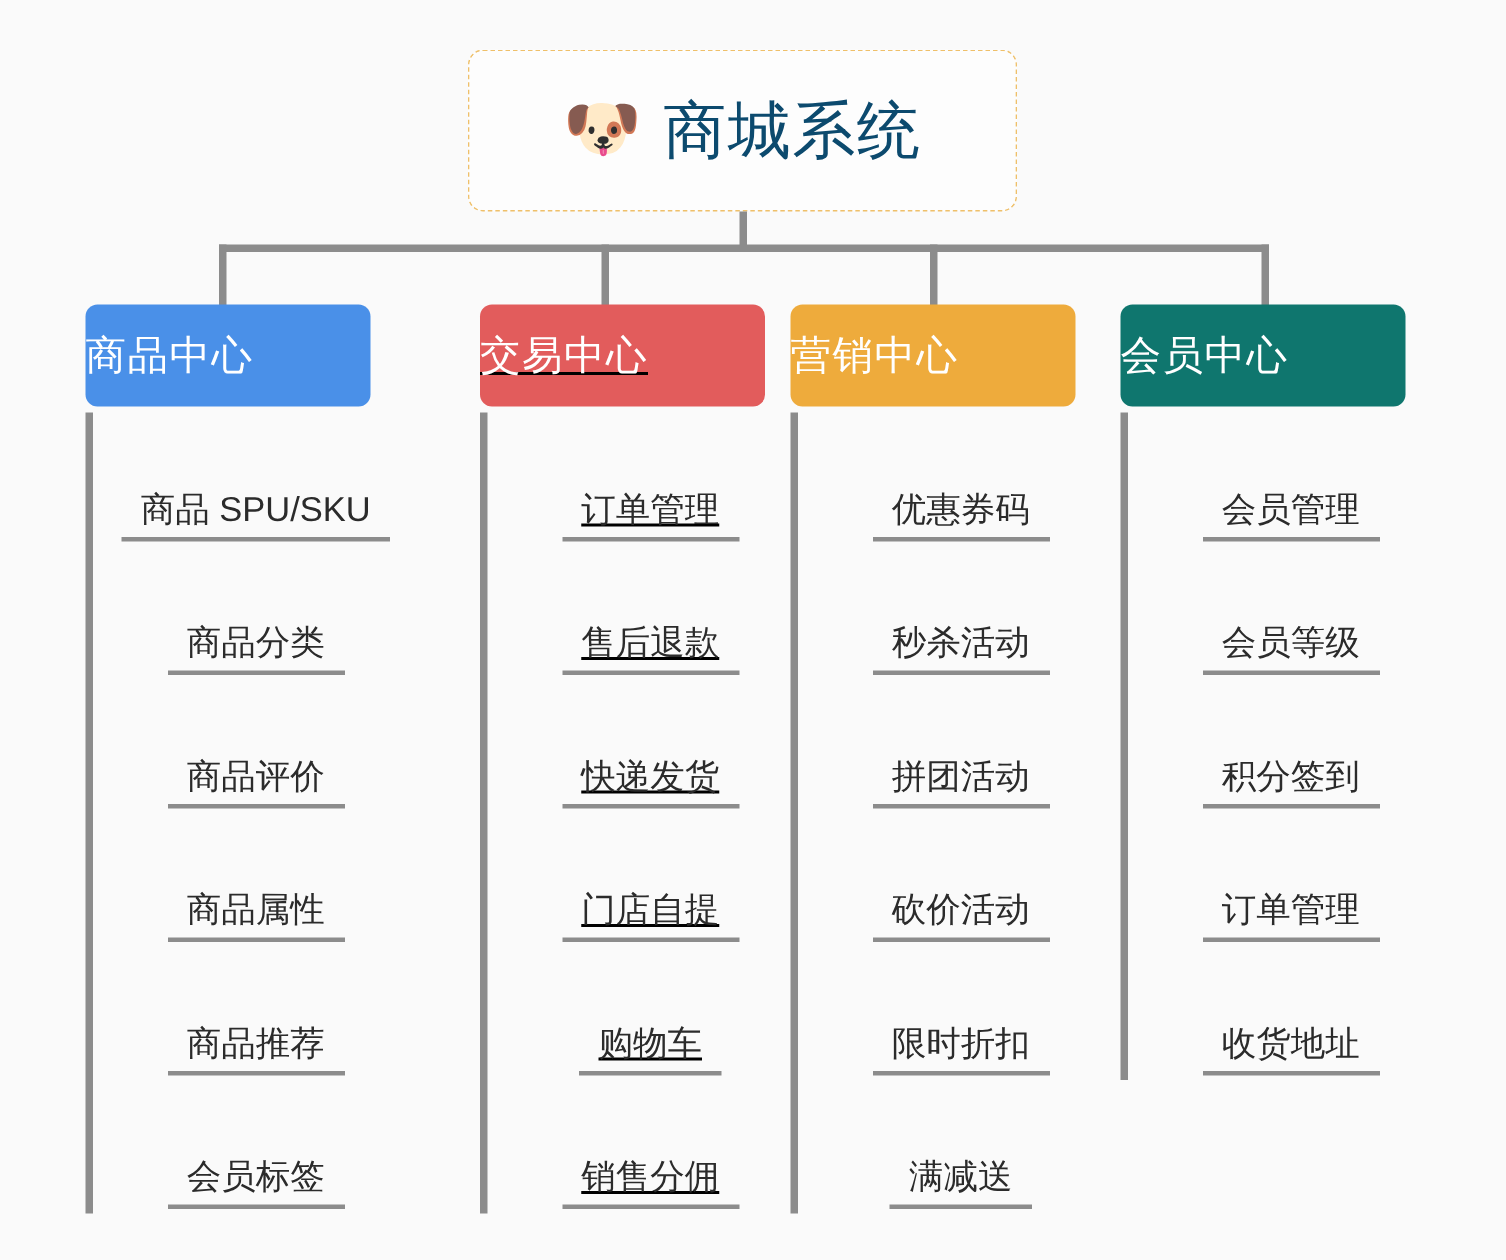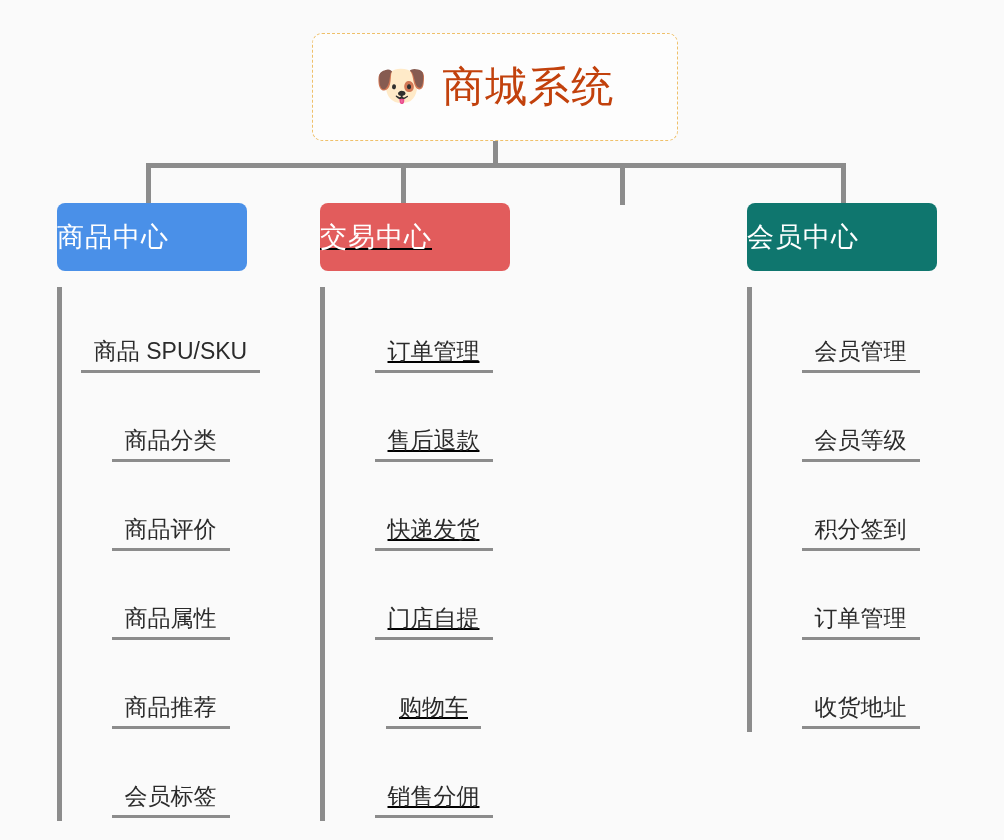--- a/index.html
+++ b/index.html
@@ -33,21 +33,21 @@
     gap: 14px;
   }
   .root-emoji {
     font-size: 42px;
     line-height: 1;
     display: block;
     margin-top: -2px;
   }
   .root-title {
     font-size: 42px;
-    color: #c2410c;
+    color: #0c4a6e;
     letter-spacing: 1px;
     line-height: 1;
   }
 
   
   .conn {
     position: absolute;
     background: #8c8c8c;
   }
   .conn-v { width: 5px; }
@@ -63,21 +63,21 @@
     border-radius: 8px;
     display: flex;
     align-items: center;
     justify-content: flex-start;
     color: #ffffff;
     font-size: 27px;
     letter-spacing: 1px;
   }
   .leaf-wrap {
     position: relative;
-    margin-top: 16px;
+    margin-top: 4px;
     padding-left: 32px;
     border-left: 5px solid #8c8c8c;
   }
   .leaf {
     height: 89px;
     display: flex;
     align-items: flex-end;
     justify-content: center;
     padding-bottom: 3px;
   }
@@ -159,20 +159,45 @@
       </div>
       <div class="leaf">
         <span class="leaf-text">购物车</span>
       </div>
       <div class="leaf">
         <span class="leaf-text">销售分佣</span>
       </div>
     </div>
   </div>
 
+  <div class="column" id="col-2">
+    <div class="cat-header" style="background:#eeab3c;">
+      <span>营销中心</span>
+    </div>
+    <div class="leaf-wrap">
+      <div class="leaf">
+        <span class="leaf-text">优惠券码</span>
+      </div>
+      <div class="leaf">
+        <span class="leaf-text">秒杀活动</span>
+      </div>
+      <div class="leaf">
+        <span class="leaf-text">拼团活动</span>
+      </div>
+      <div class="leaf">
+        <span class="leaf-text">砍价活动</span>
+      </div>
+      <div class="leaf">
+        <span class="leaf-text">限时折扣</span>
+      </div>
+      <div class="leaf">
+        <span class="leaf-text">满减送</span>
+      </div>
+    </div>
+  </div>
 
   <div class="column" id="col-3">
     <div class="cat-header" style="background:#0f766e;">
       <span>会员中心</span>
     </div>
     <div class="leaf-wrap">
       <div class="leaf">
         <span class="leaf-text">会员管理</span>
       </div>
       <div class="leaf">

